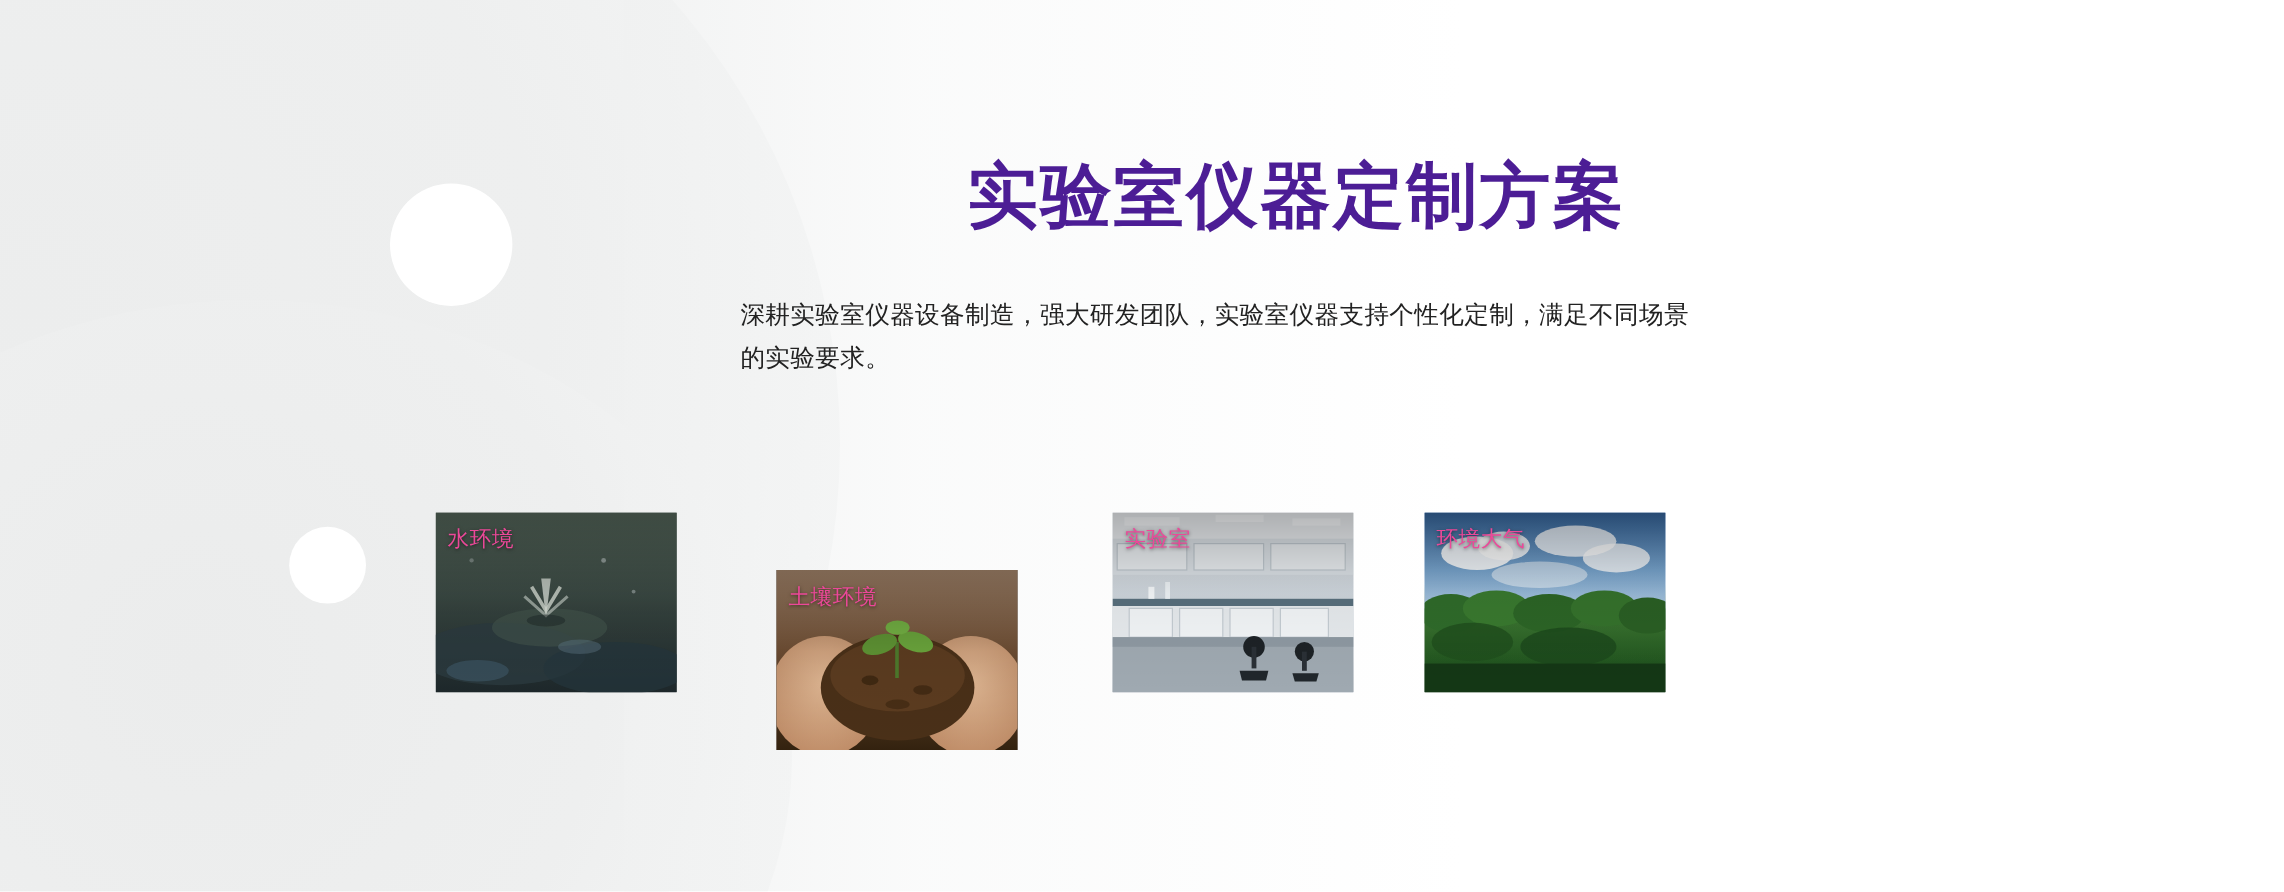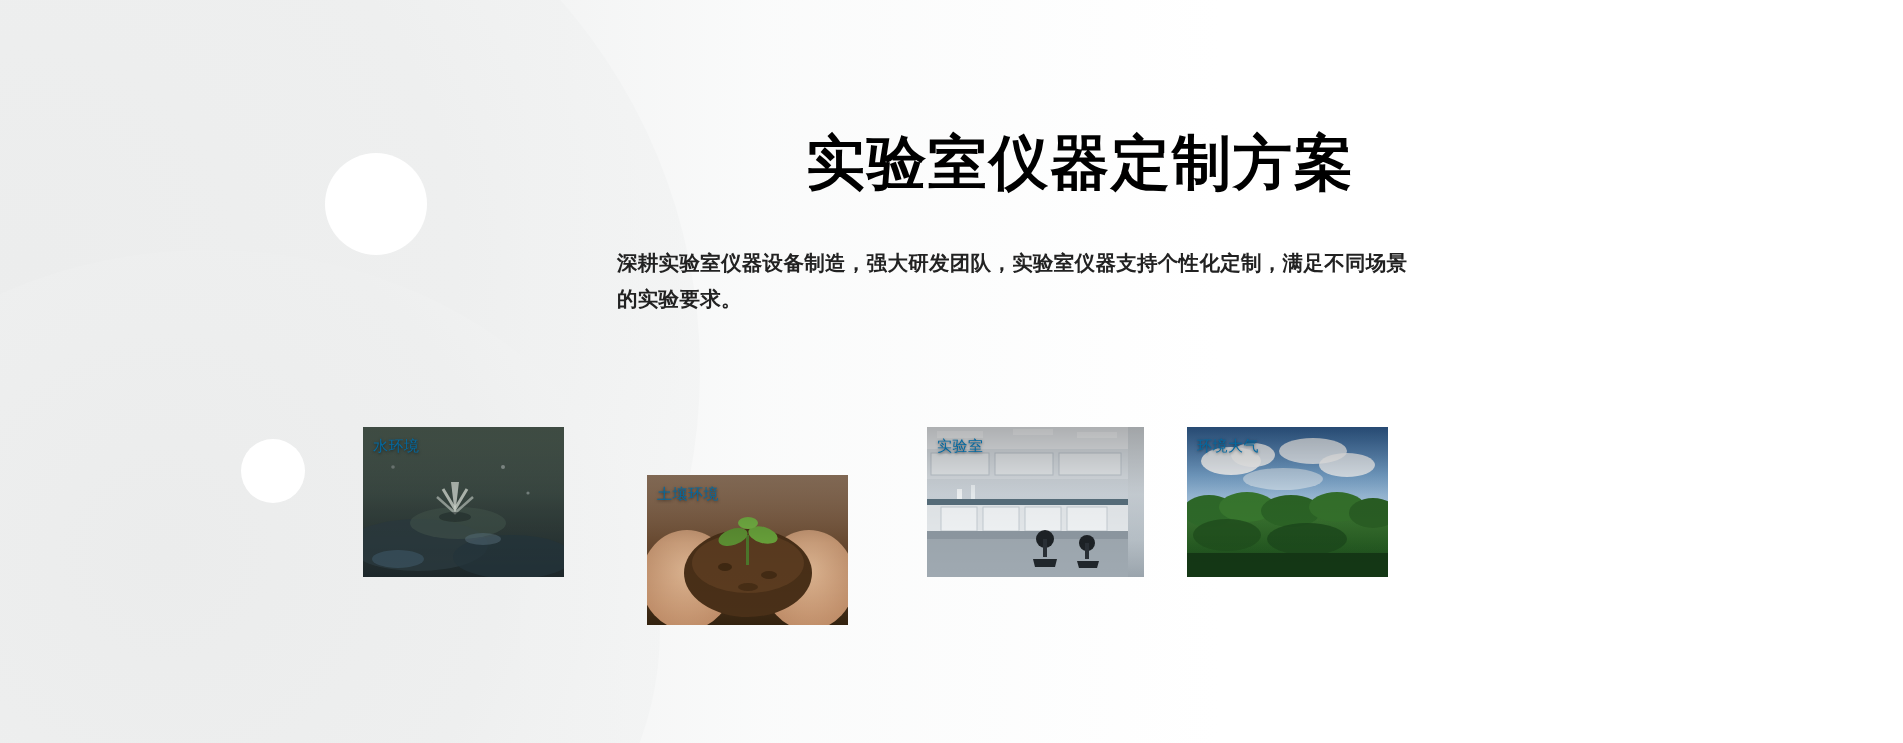--- a/index.html
+++ b/index.html
@@ -67,31 +67,31 @@
     background: #ffffff;
   }
 
   .title {
     position: absolute;
     left: 806px;
     top: 130px;
     font-size: 59px;
     font-weight: 700;
     letter-spacing: 2px;
-    color: #000000;
+    color: #4c1d95;
     line-height: 1.15;
     white-space: nowrap;
   }
   .subtitle {
     position: absolute;
     left: 617px;
     top: 245px;
     width: 800px;
     font-size: 20.5px;
-    font-weight: 700;
+    font-weight: 400;
     color: #222222;
     line-height: 1.75;
     letter-spacing: 0.3px;
   }
 
   .cards {
     position: absolute;
     left: 363px;
     top: 427px;
     width: 1110px;
@@ -99,36 +99,36 @@
   }
   .card {
     position: absolute;
     top: 0;
     width: 201px;
     height: 150px;
     overflow: hidden;
   }
   .card-1 { left: 0; }
   .card-2 { left: 284px; margin-top: 48px; }
-  .card-3 { left: 564px; padding-left: 16px; }
+  .card-3 { left: 564px; }
   .card-4 { left: 824px; }
 
   .card-img {
     position: absolute;
     inset: 0;
     width: 100%;
     height: 100%;
   }
   .card-label {
     position: absolute;
     left: 10px;
     top: 10px;
-    font-size: 15px;
+    font-size: 18px;
     font-weight: 500;
-    color: #0369a1;
+    color: #ec4899;
     text-shadow: 0 1px 3px rgba(0,0,0,0.55);
     letter-spacing: 0.5px;
     z-index: 5;
   }
   .card-shade {
     position: absolute;
     inset: 0;
     background: linear-gradient(to bottom, rgba(0,0,0,0.28) 0%, rgba(0,0,0,0.05) 45%, rgba(0,0,0,0) 100%);
     z-index: 3;
   }

